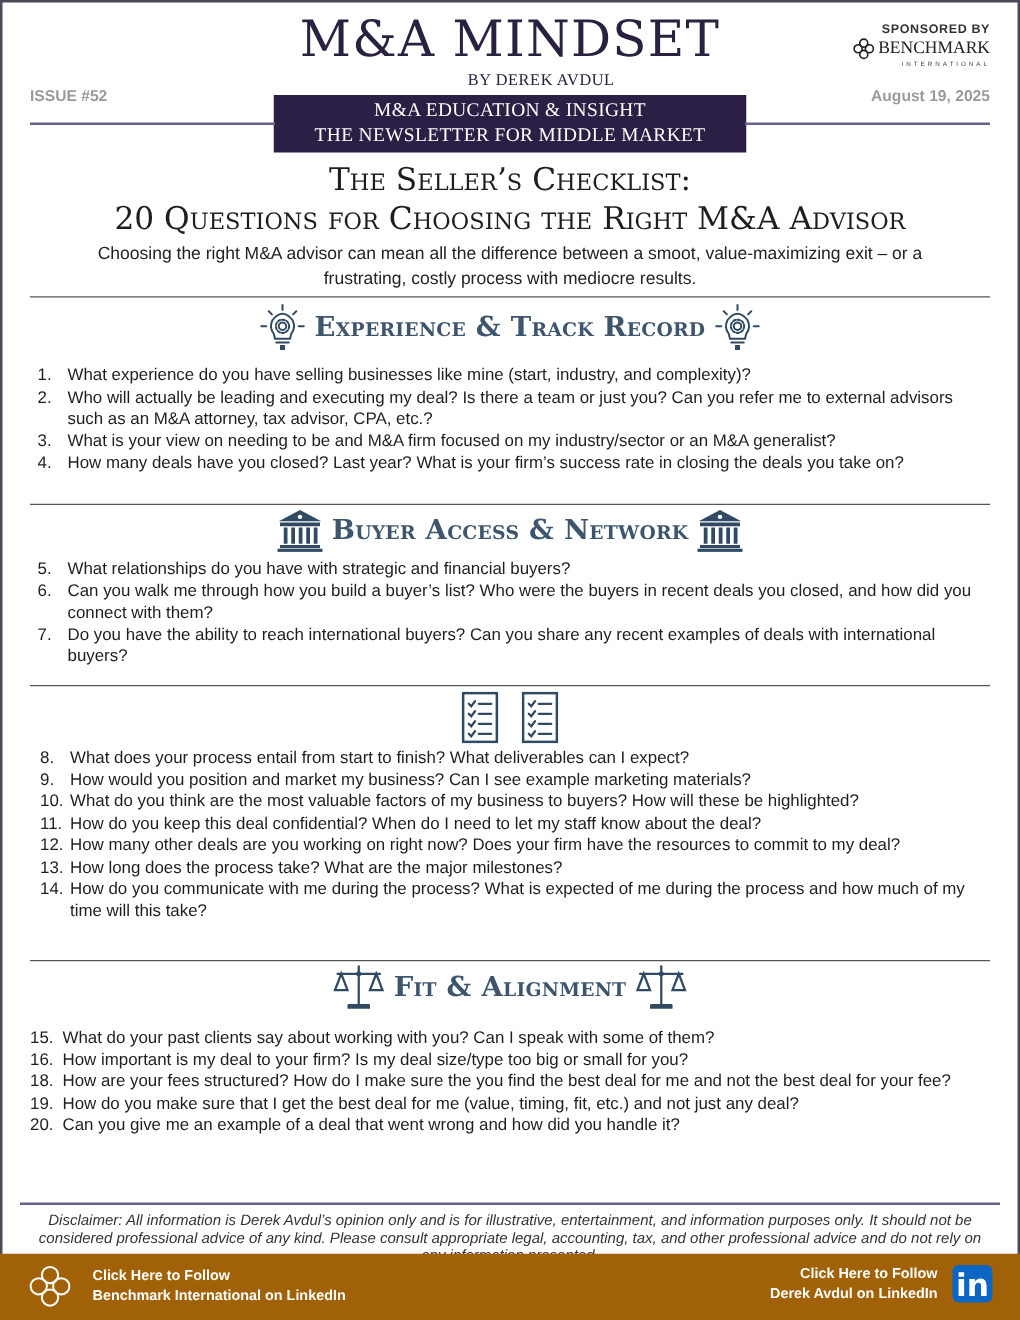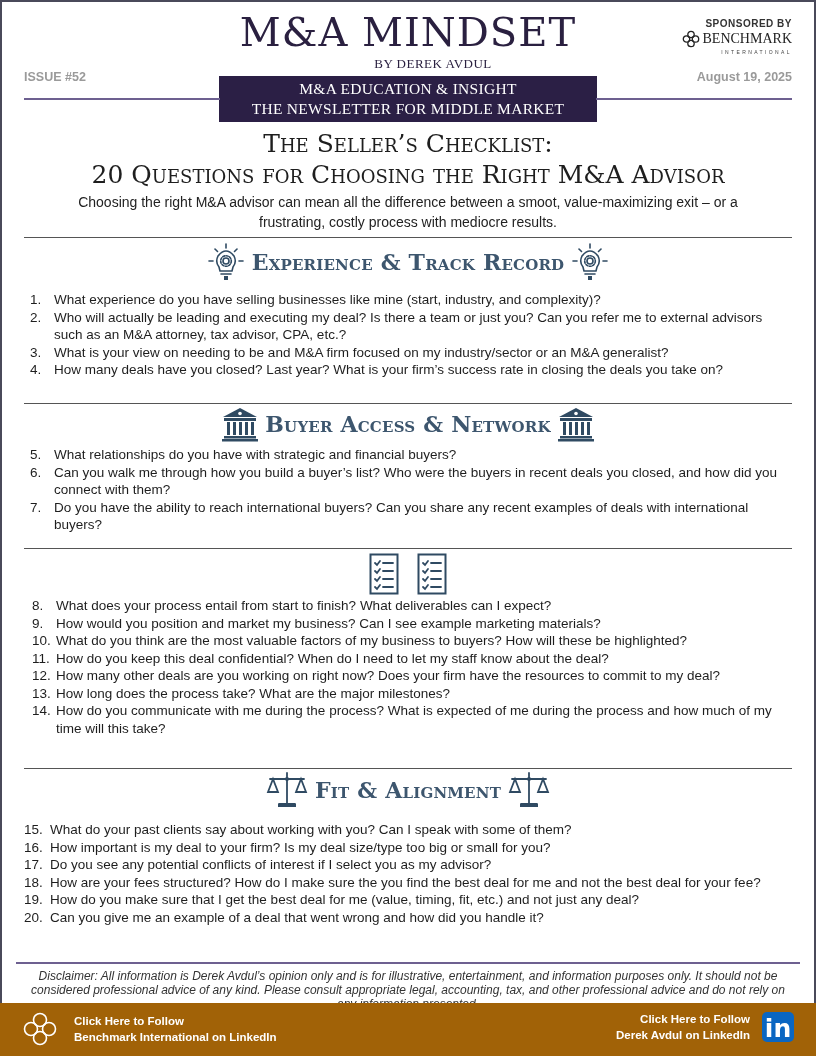--- a/index.html
+++ b/index.html
@@ -281,24 +281,20 @@
   </svg>
 </div>
 <ol class="q" style="top:821px; left:24px">
   <li>
       <span class="n" style="width:26px">15.</span>
       <span class="t">What do your past clients say about working with you? Can I speak with some of them?</span>
     </li>
   <li>
       <span class="n" style="width:26px">16.</span>
       <span class="t">How important is my deal to your firm? Is my deal size/type too big or small for you?</span>
-    </li>
-  <li>
-      <span class="n" style="width:26px">17.</span>
-      <span class="t">Do you see any potential conflicts of interest if I select you as my advisor?</span>
     </li>
   <li>
       <span class="n" style="width:26px">18.</span>
       <span class="t">How are your fees structured? How do I make sure the you find the best deal for me and not the best deal for your fee?</span>
     </li>
   <li>
       <span class="n" style="width:26px">19.</span>
       <span class="t">How do you make sure that I get the best deal for me (value, timing, fit, etc.) and not just any deal?</span>
     </li>
   <li>

